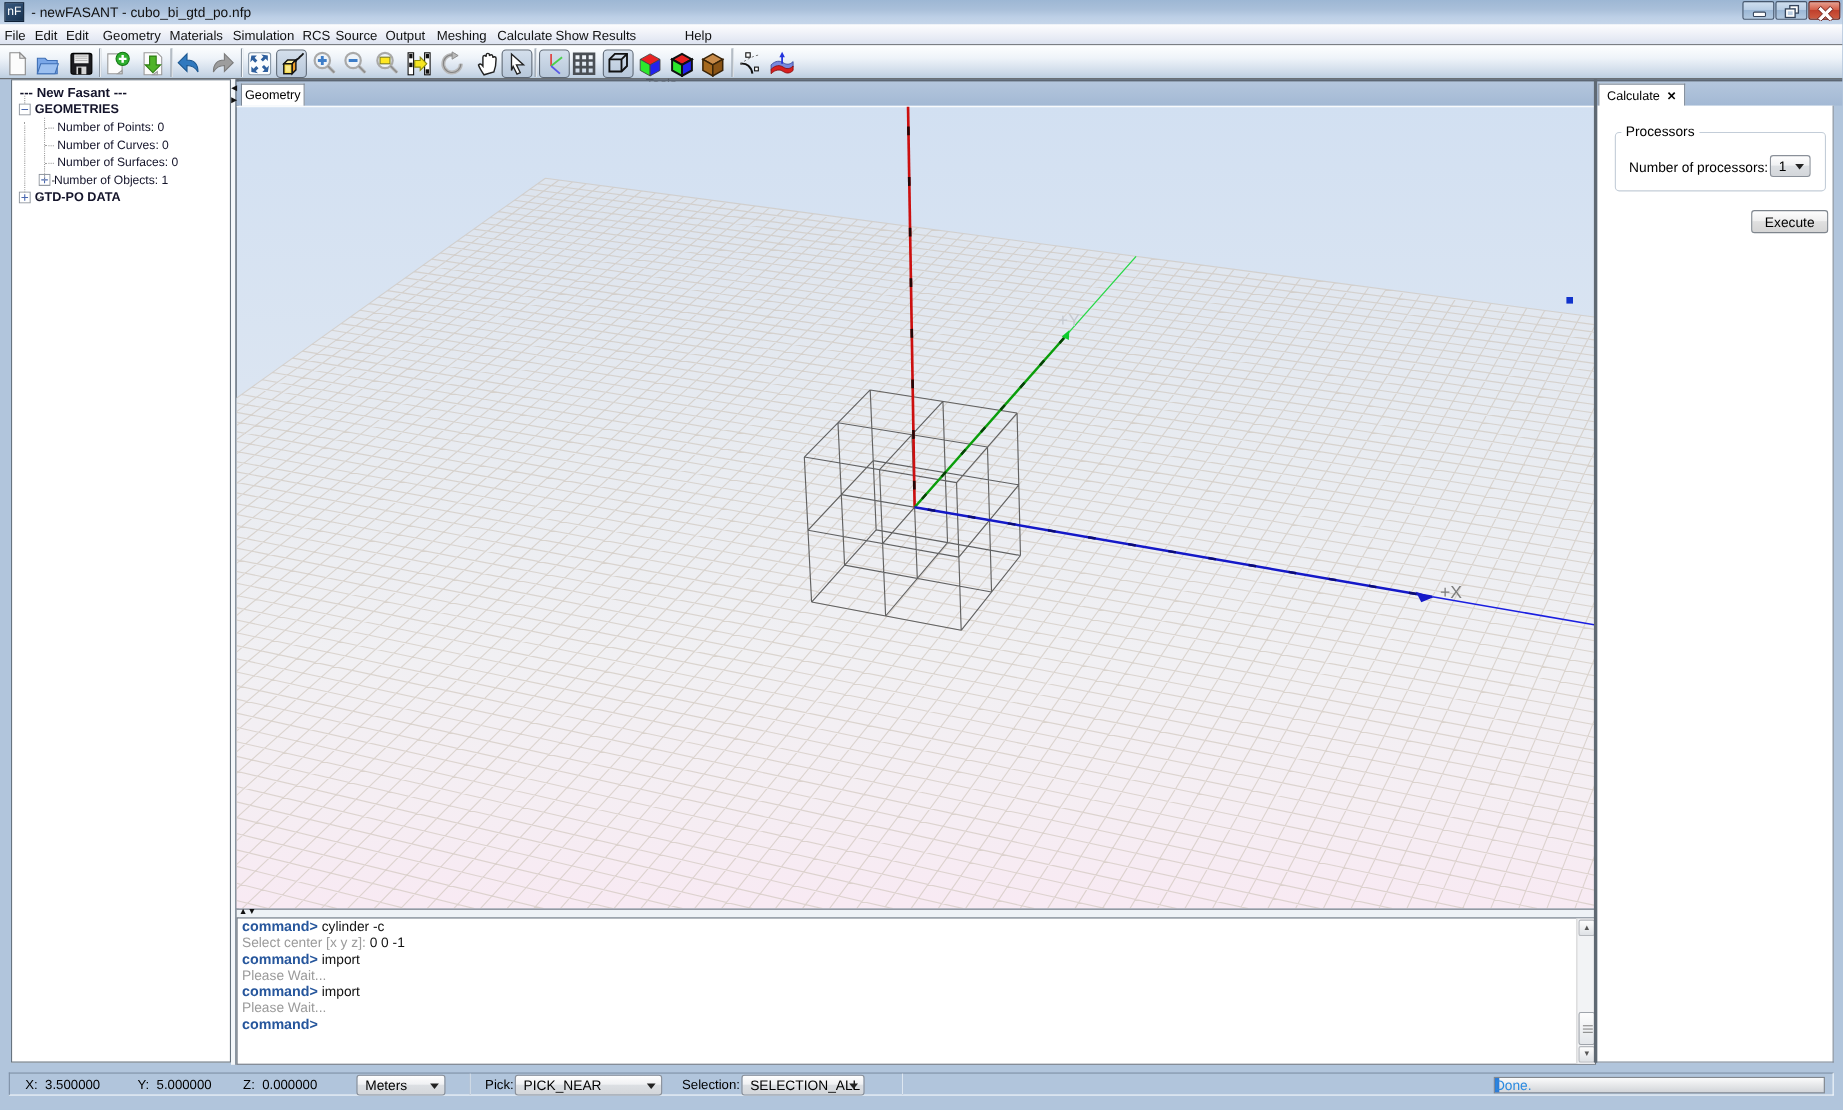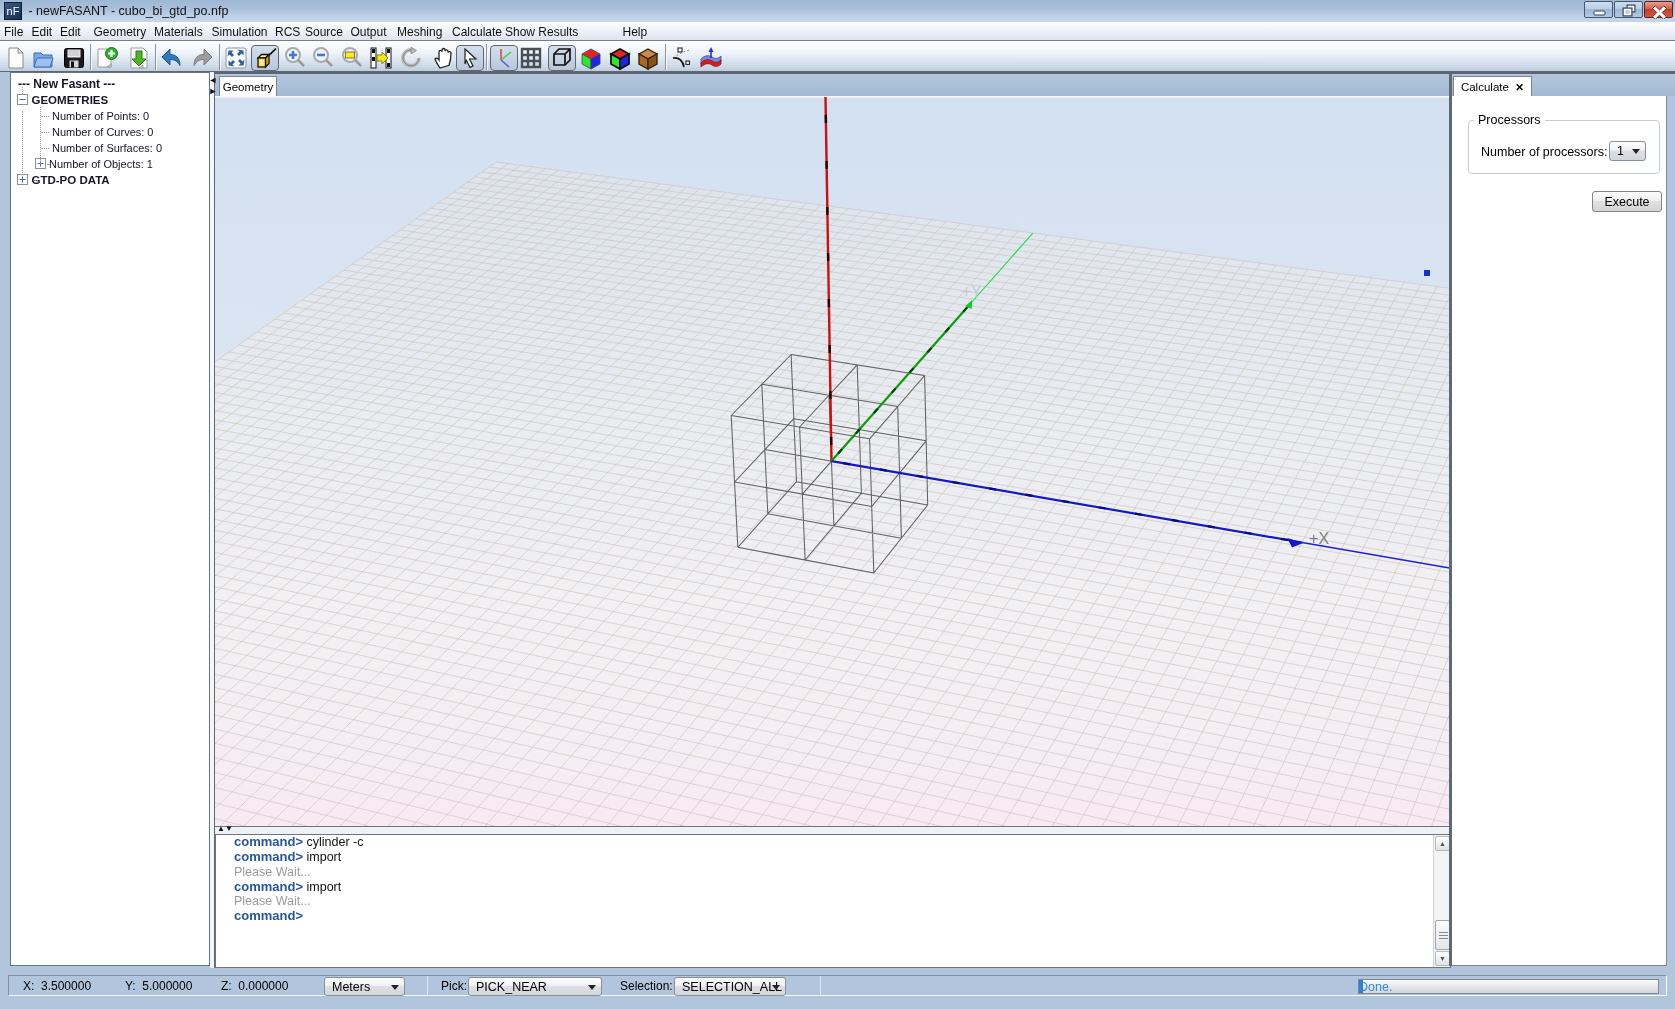--- a/index.html
+++ b/index.html
@@ -36,21 +36,21 @@
 .vsplit { position:absolute; left:208.5px; top:74px; width:8px; height:40px; color:#111; z-index:5; }
 .vsplit i { position:absolute; font-style:normal; font-size:9px; line-height:9px; left:0; }
 .tabbar { position:absolute; top:72px; height:24px; background:linear-gradient(180deg,#b4c6dd,#a3b9d4); border-top:2px solid #5c6673; }
 .tabbar.c { left:215px; width:1236px; }
 .tabbar.r { left:1451px; width:224px; }
 .tab { position:absolute; top:2px; background:#fff; border:1px solid #7b8795; border-bottom:none; font-size:11.5px; padding:4px 0 0 0; height:22px; text-align:center; }
 .viewport { position:absolute; left:215px; top:96px; width:1236px; height:730px; }
 .hsplit { position:absolute; left:215px; top:826px; width:1236px; height:8px; background:#eef2f6; border-top:1px solid #6b7480; }
 .hsplit .ar { position:absolute; left:2px; top:-3px; font-size:8px; color:#111; letter-spacing:0px; }
 .console { position:absolute; left:215px; top:834px; width:1236px; height:134px; background:#fff; border:1px solid #6b7480; font-size:12.5px; }
-.cline { height:14.85px; line-height:14.6px; padding-left:18px; white-space:pre; }
+.cline { height:14.85px; line-height:14.6px; padding-left:4px; white-space:pre; }
 .cmd { color:#26569c; font-weight:bold; font-size:13px; }
 .gy { color:#9b9b9b; }
 .k { color:#111; }
 .cscroll { position:absolute; right:0; top:0; width:17px; height:132px; background:#f2f3f5; border-left:1px solid #d5d5d5; }
 .cscroll .up { position:absolute; top:1px; left:1px; width:15px; height:15px; background:linear-gradient(180deg,#fdfdfd,#dfe2e6); border:1px solid #b5b8bd; border-radius:2px; font-size:7px; text-align:center; line-height:14px; color:#555; }
 .cscroll .dn { position:absolute; bottom:1px; left:1px; width:15px; height:15px; background:linear-gradient(180deg,#fdfdfd,#dfe2e6); border:1px solid #b5b8bd; border-radius:2px; font-size:7px; text-align:center; line-height:14px; color:#555; }
 .cscroll .th { position:absolute; left:1px; top:85px; width:15px; height:30px; background:linear-gradient(180deg,#fdfdfd,#e3e6ea); border:1px solid #9fa4ab; border-radius:2px; }
 .cscroll .th:after { content:""; position:absolute; left:3px; top:11px; width:9px; height:1px; background:#888; box-shadow:0 3px 0 #888, 0 6px 0 #888; }
 .rpanel { position:absolute; left:1451px; top:96px; width:216px; height:870px; background:#fff; border:1px solid #7b8795; border-top:none; }
 .rpanel .group { position:absolute; left:16px; top:24px; width:192px; height:54px; border:1px solid #c3cdd8; border-radius:4px; }
@@ -370,20 +370,21 @@
 <text x="1094.1" y="447.5" font-size="16" fill="#7d7d7d" font-family="Liberation Sans, sans-serif">+X</text>
 <text x="746.7" y="200.5" font-size="16" fill="#c6cad0" font-family="Liberation Sans, sans-serif">+Y</text>
 <rect x="1209" y="174" width="6" height="6" fill="#1133cc"></rect>
 </svg>
   </div>
 <div class="hsplit">
     <span class="ar">▲▼</span>
   </div>
 <div class="console">
     <div class="cline"><b class="cmd">command&gt;</b> <span class="k">cylinder -c</span></div>
+    <div class="cline"><span class="gy">Select center [x y z]:</span> <span class="k">0 0 -1</span></div>
     <div class="cline"><b class="cmd">command&gt;</b> <span class="k">import</span></div>
     <div class="cline"><span class="gy">Please Wait...</span></div>
     <div class="cline"><b class="cmd">command&gt;</b> <span class="k">import</span></div>
     <div class="cline"><span class="gy">Please Wait...</span></div>
     <div class="cline"><b class="cmd">command&gt;</b></div>
     <div class="cscroll">
       <div class="up">▲</div>
       <div class="dn">▼</div>
       <div class="th"></div>
     </div>

